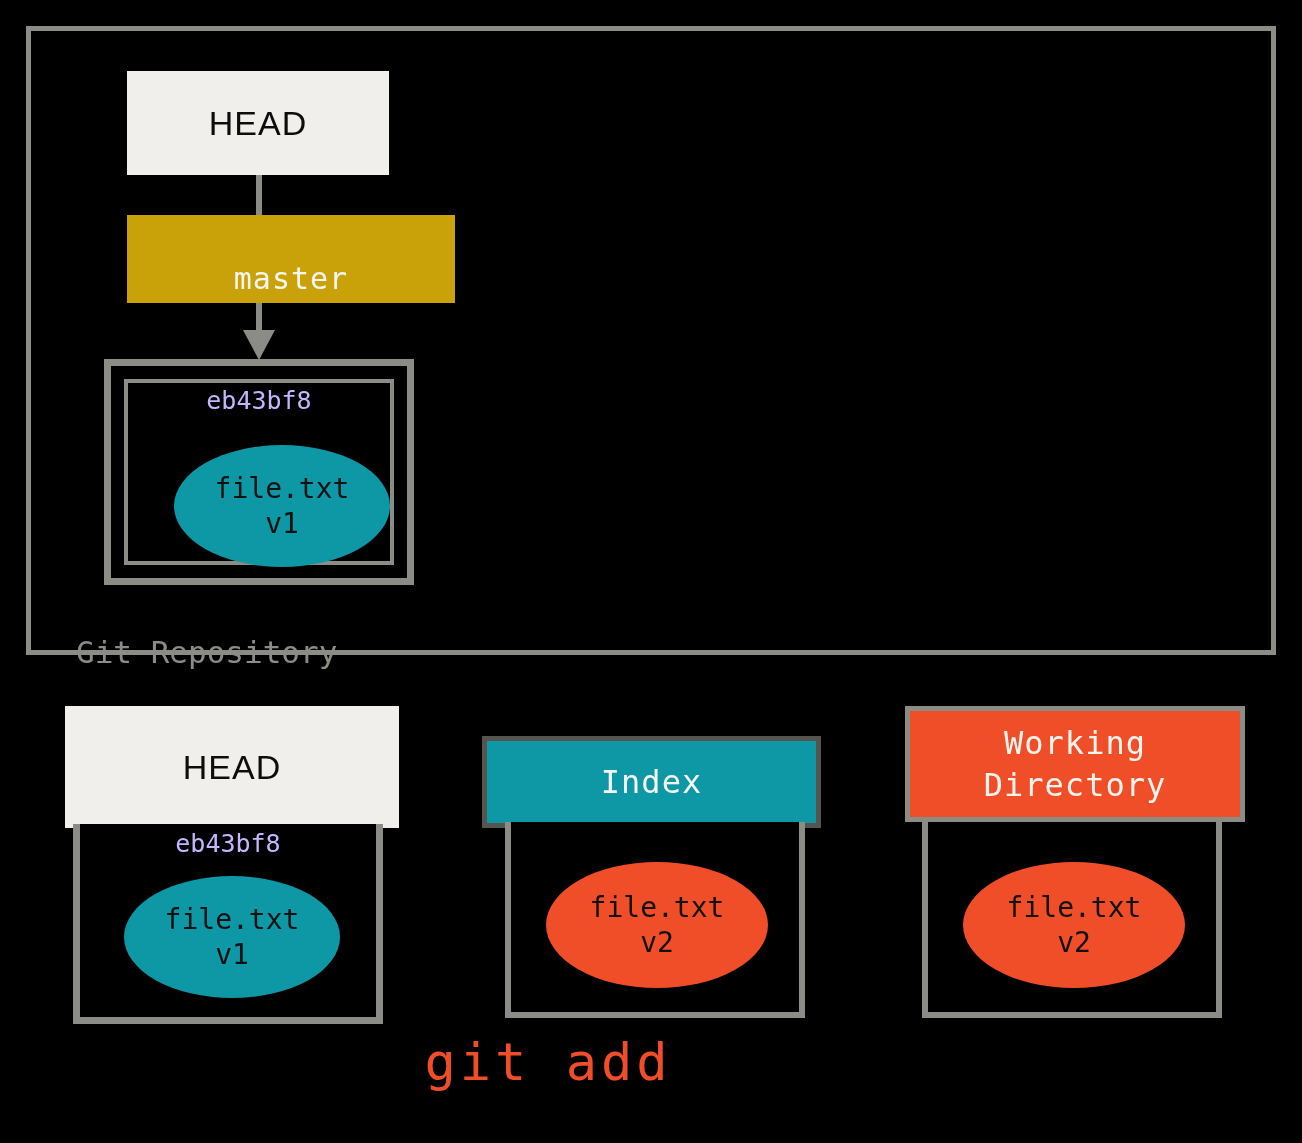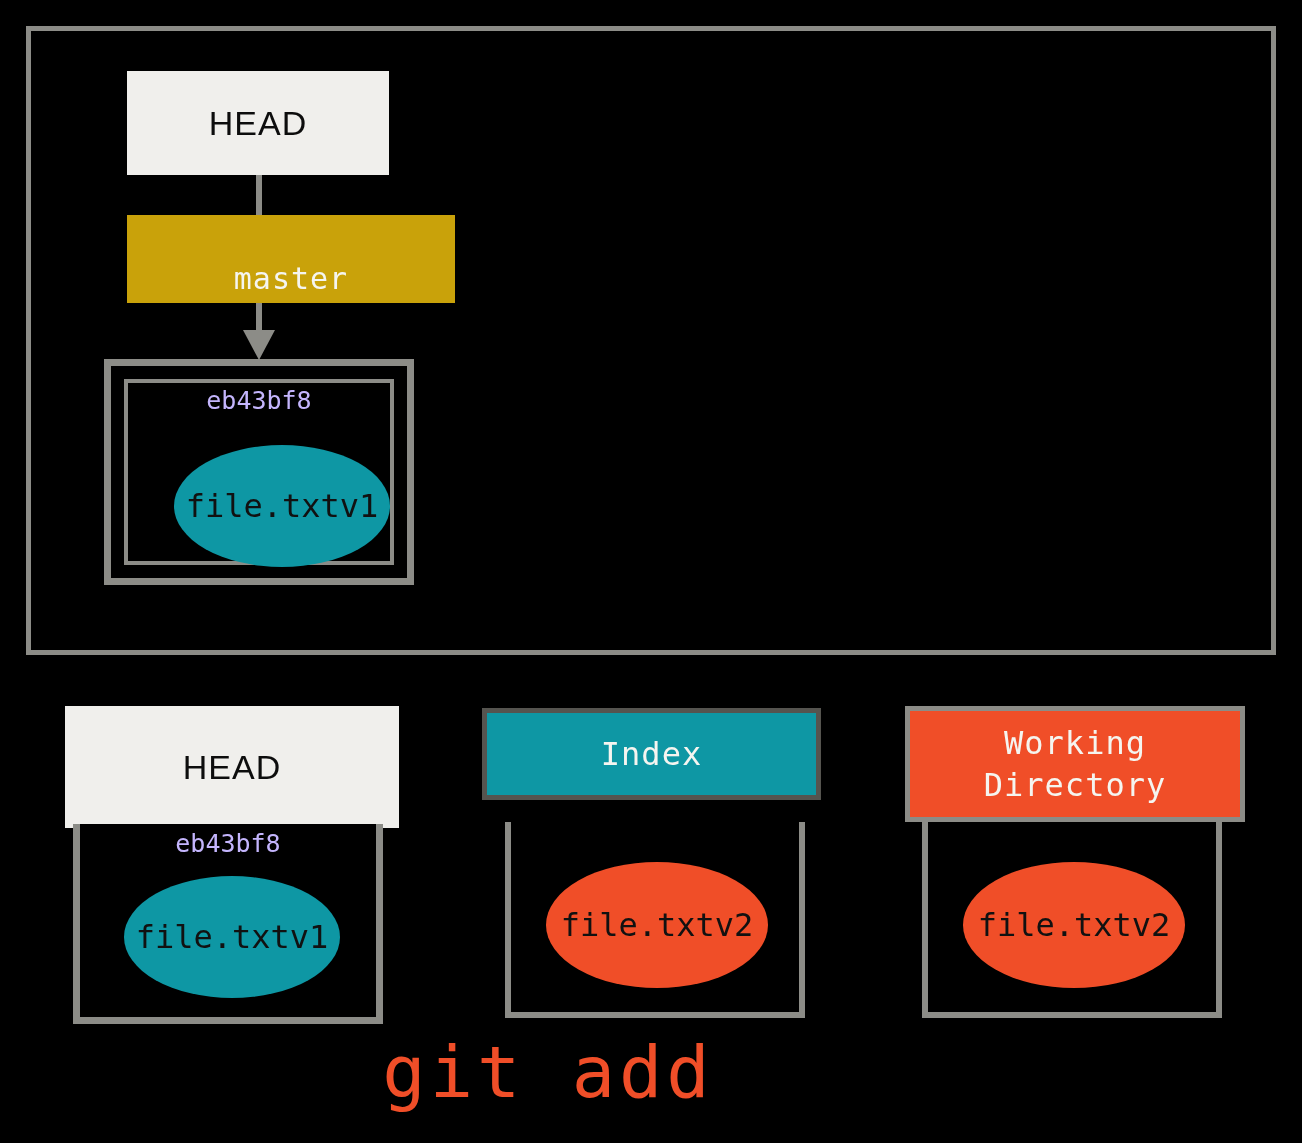--- a/index.html
+++ b/index.html
@@ -145,27 +145,27 @@
     font-family: "DejaVu Sans Mono", monospace;
     font-size: 25px;
     color: #c4b5fd;
     line-height: 1.1;
   }
 
   
   .blob {
     position: absolute;
     display: flex;
-    flex-direction: row;
+    flex-direction: column;
     align-items: center;
     justify-content: center;
     border-radius: 50%;
     text-align: right;
     font-family: "DejaVu Sans Mono", monospace;
-    font-size: 32px;
+    font-size: 28px;
     color: #111111;
     line-height: 1.25;
     box-sizing: border-box;
   }
   .blob.teal { background: #0e97a4; }
   .blob.red  { background: #f04e28; }
 
   .blob-repo {
     left: 46px;
     top: 62px;
@@ -210,21 +210,21 @@
   .blob-headpanel {
     left: 44px;
     top: 52px;
     width: 216px;
     height: 122px;
   }
 
   .panel-index-header {
     position: absolute;
     left: 482px;
-    top: 708px;
+    top: 736px;
     width: 339px;
     height: 92px;
     background: #0e97a4;
     border: 5px solid #55544f;
     display: flex;
     align-items: center;
     justify-content: center;
     box-sizing: border-box;
   }
   .panel-index-header .lbl {
@@ -293,21 +293,21 @@
   }
 
   
   .caption {
     position: absolute;
     left: 0;
     top: 1036px;
     width: 1100px;
     text-align: center;
     font-family: "DejaVu Sans Mono", monospace;
-    font-size: 72px;
+    font-size: 52px;
     color: #f04e28;
     letter-spacing: 4px;
     line-height: 1;
   }
   .caption .inner {
     display: inline-block;
     transform: translateX(-2px);
   }
 </style>
 </head>
@@ -333,20 +333,21 @@
     <div class="commit-outer">
       <div class="commit-inner">
         <div class="commit-hash">eb43bf8</div>
         <div class="blob teal blob-repo">
           <span>file.txt</span>
           <span>v1</span>
         </div>
       </div>
     </div>
 
+    <div class="repo-label">Git Repository</div>
   </div>
 
   <div class="panel-head-header">
     <span class="lbl">HEAD</span>
   </div>
   <div class="panel-head-body">
     <div class="commit-hash">eb43bf8</div>
     <div class="blob teal blob-headpanel">
       <span>file.txt</span>
       <span>v1</span>

